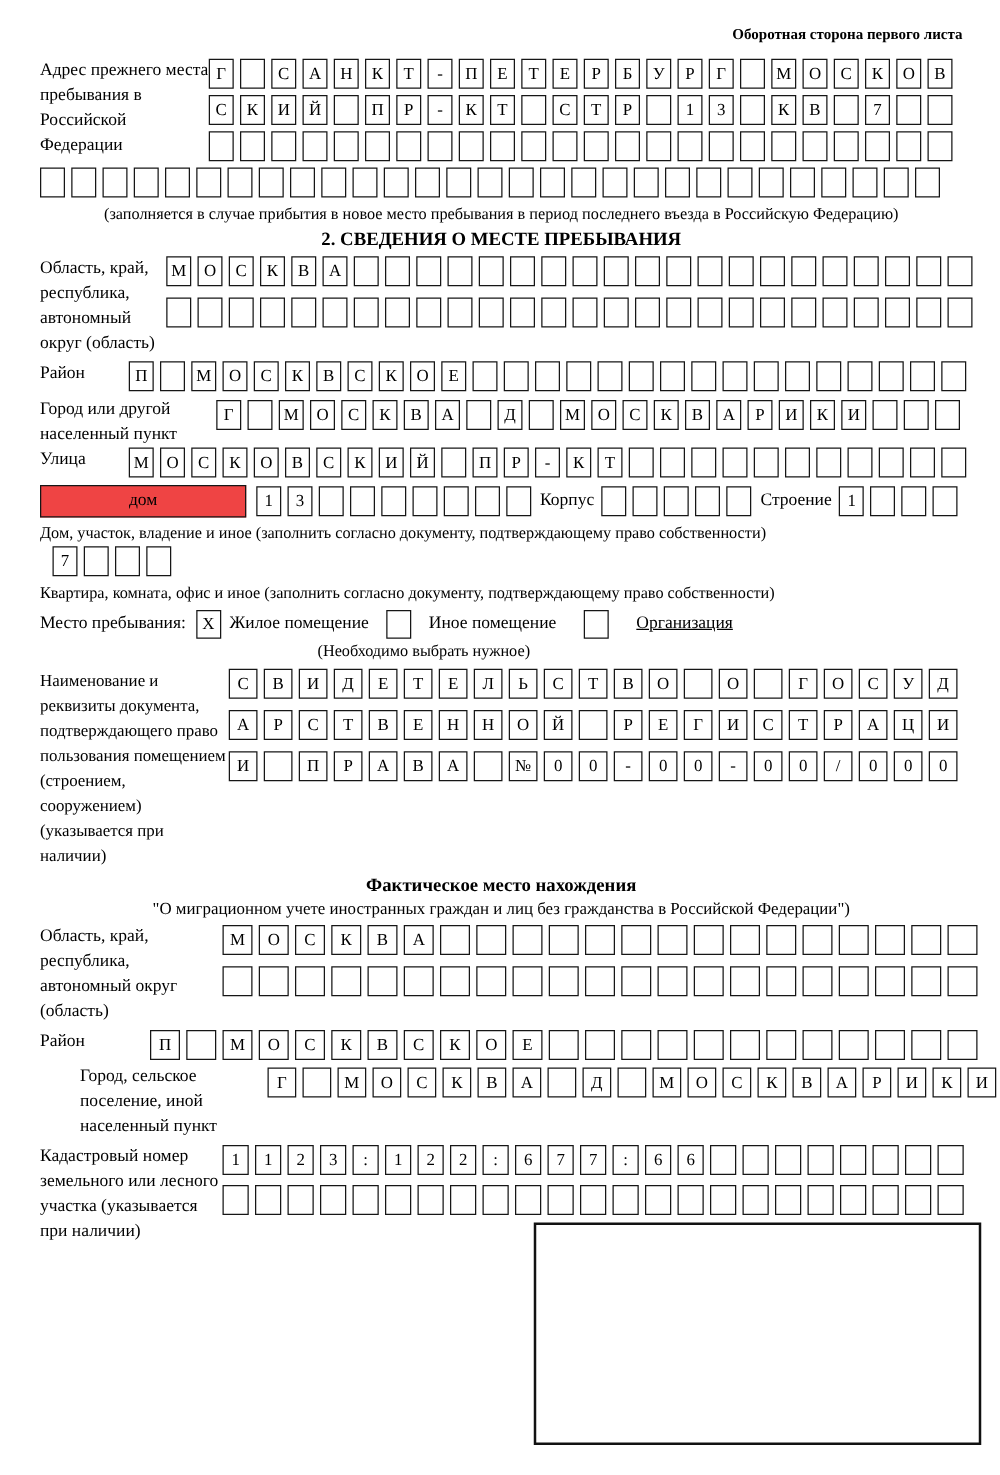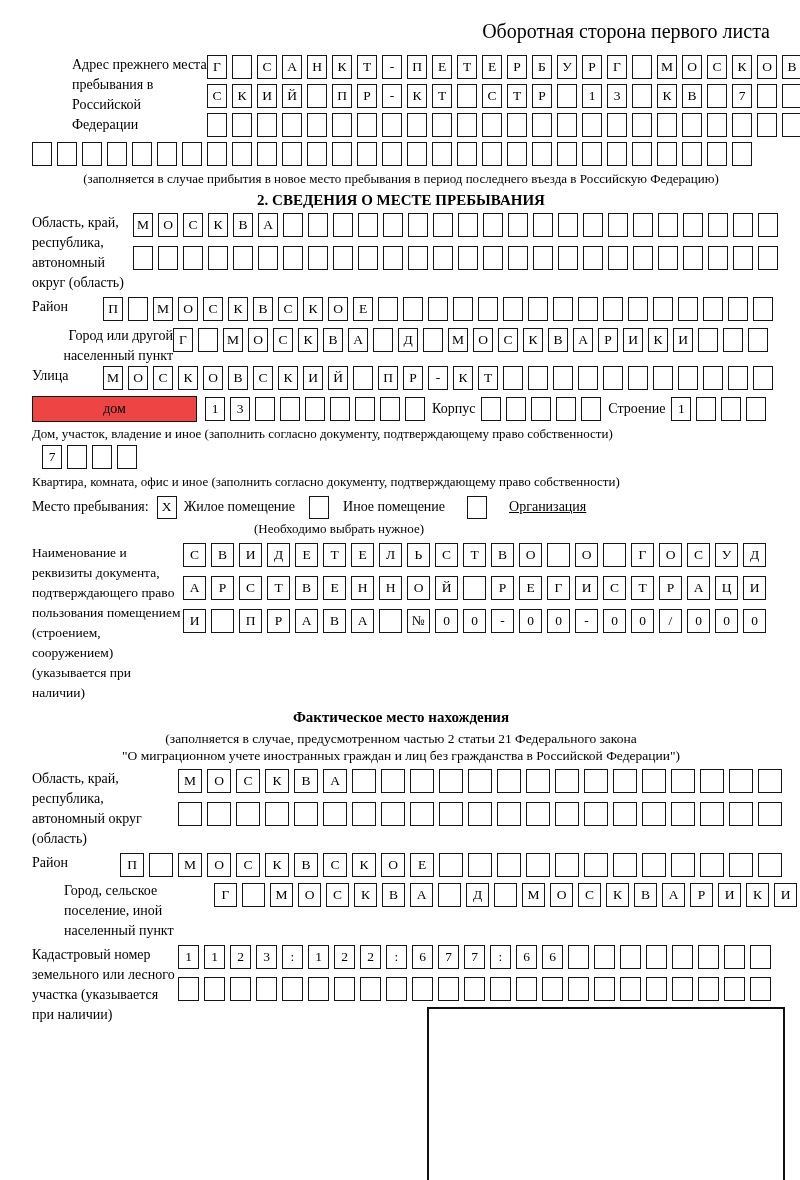--- a/index.html
+++ b/index.html
@@ -2,21 +2,21 @@
 <html><head>
 <meta charset="utf-8">
 <style>
   html,body{margin:0;padding:0;}
   body{
     width:800px;height:1180px;background:#ffffff;color:#000;
     font-family:"Liberation Serif","DejaVu Serif",serif;font-size:14px;
     overflow:hidden;position:relative;
   }
   .page{padding:0 30px 0 32px;box-sizing:border-box;width:800px;}
-  .hdr-note{text-align:right;margin-top:20px;font-size:20px;}
+  .hdr-note{text-align:right;margin-top:20px;font-size:12px;font-weight:bold;}
   .row{display:flex;align-items:flex-start;}
   .lbl{flex:none;line-height:20px;font-size:14px;}
   .cells{display:flex;flex:none;}
   .cell{
     box-sizing:border-box;flex:none;width:20px;height:24px;margin-right:5px;
     border:1.7px solid #161616;display:inline-flex;align-items:center;justify-content:center;
     font-size:13.5px;background:#fff;
   }
   .cells.p28 .cell{width:23px;}
   .cells.p29 .cell{width:24px;}
@@ -39,21 +39,21 @@
   .short{height:56px;}
 </style>
 </head>
 <body>
 
 <div class="page">
 
   <div class="hdr-note">Оборотная сторона первого листа</div>
 
   <div class="row" style="margin-top:12px;">
-    <div class="lbl" style="width:135px;margin-left:40px;">Адрес прежнего места пребывания в Российской Федерации</div>
+    <div class="lbl" style="width:135px;">Адрес прежнего места пребывания в Российской Федерации</div>
     <div class="stack" style="gap:5px;">
       <div class="cells">
           <span class="cell">Г</span>
           <span class="cell"></span>
           <span class="cell">С</span>
           <span class="cell">А</span>
           <span class="cell">Н</span>
           <span class="cell">К</span>
           <span class="cell">Т</span>
           <span class="cell">-</span>
@@ -251,21 +251,21 @@
         <span class="cell"></span>
         <span class="cell"></span>
         <span class="cell"></span>
         <span class="cell"></span>
         <span class="cell"></span>
         <span class="cell"></span>
         <span class="cell"></span>
       </div>
   </div>
 
-  <div class="row" style="margin-top:5px;min-height:40px;text-align:right;">
+  <div class="row" style="margin-top:5px;min-height:40px;">
     <div class="lbl" style="width:141px;">Город или другой населенный пункт</div>
     <div class="cells" style="margin-top:2px;">
         <span class="cell">Г</span>
         <span class="cell"></span>
         <span class="cell">М</span>
         <span class="cell">О</span>
         <span class="cell">С</span>
         <span class="cell">К</span>
         <span class="cell">В</span>
         <span class="cell">А</span>
@@ -442,21 +442,20 @@
           <span class="cell">0</span>
           <span class="cell">/</span>
           <span class="cell">0</span>
           <span class="cell">0</span>
           <span class="cell">0</span>
         </div>
     </div>
   </div>
 
   <div class="h-bold" style="margin-top:6px;">Фактическое место нахождения</div>
-  <div class="note center" style="margin-top:4px;font-size:13.5px;">(заполняется в случае, предусмотренном частью 2 статьи 21 Федерального закона</div>
   <div class="note center" style="font-size:13.5px;">"О миграционном учете иностранных граждан и лиц без гражданства в Российской Федерации")</div>
 
   <div class="row" style="margin-top:5px;">
     <div class="lbl" style="width:146px;">Область, край, республика, автономный округ (область)</div>
     <div class="stack" style="gap:9px;">
       <div class="cells p29">
           <span class="cell">М</span>
           <span class="cell">О</span>
           <span class="cell">С</span>
           <span class="cell">К</span>

